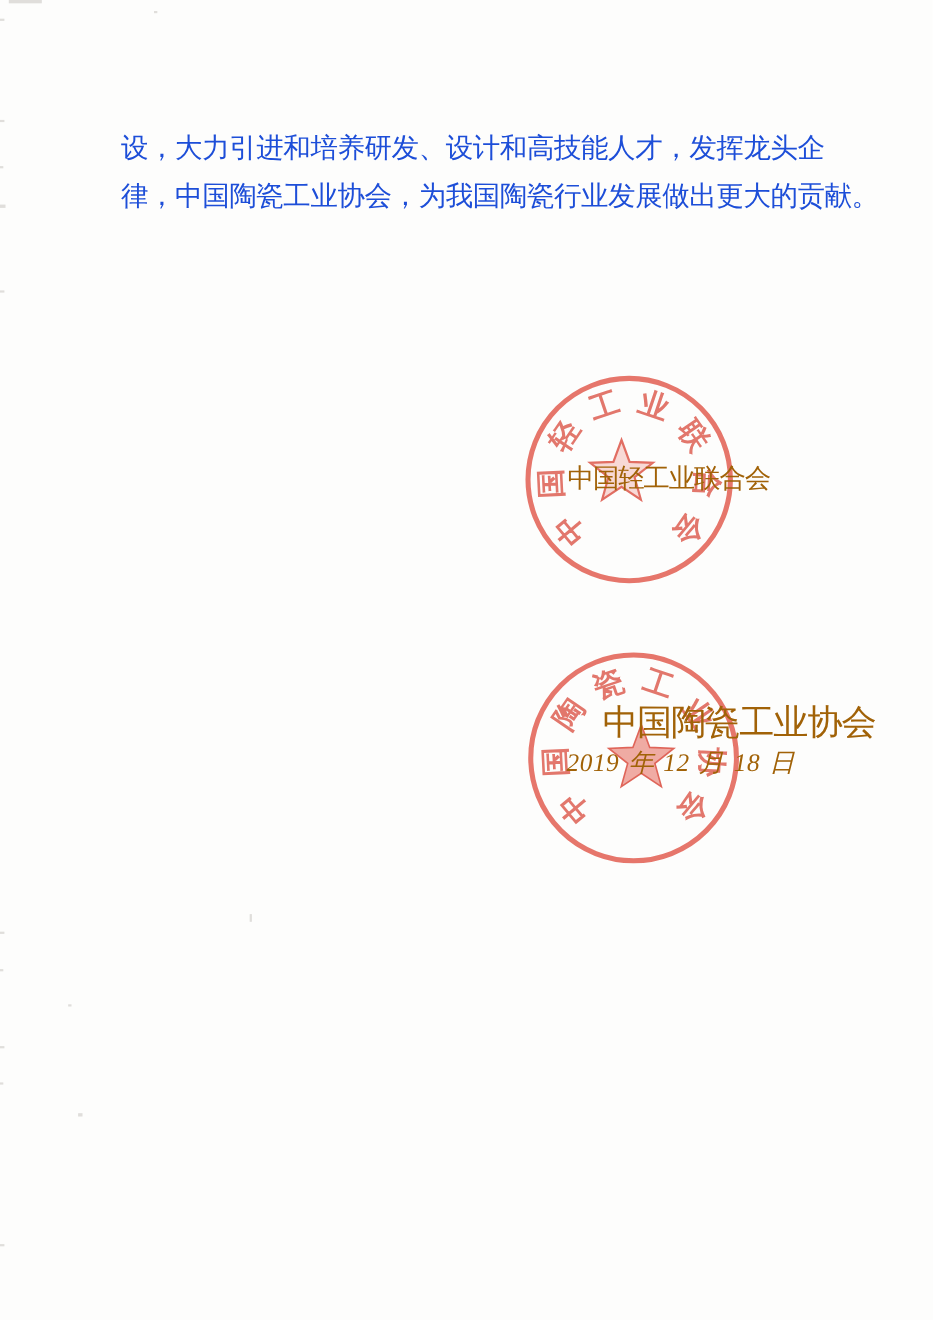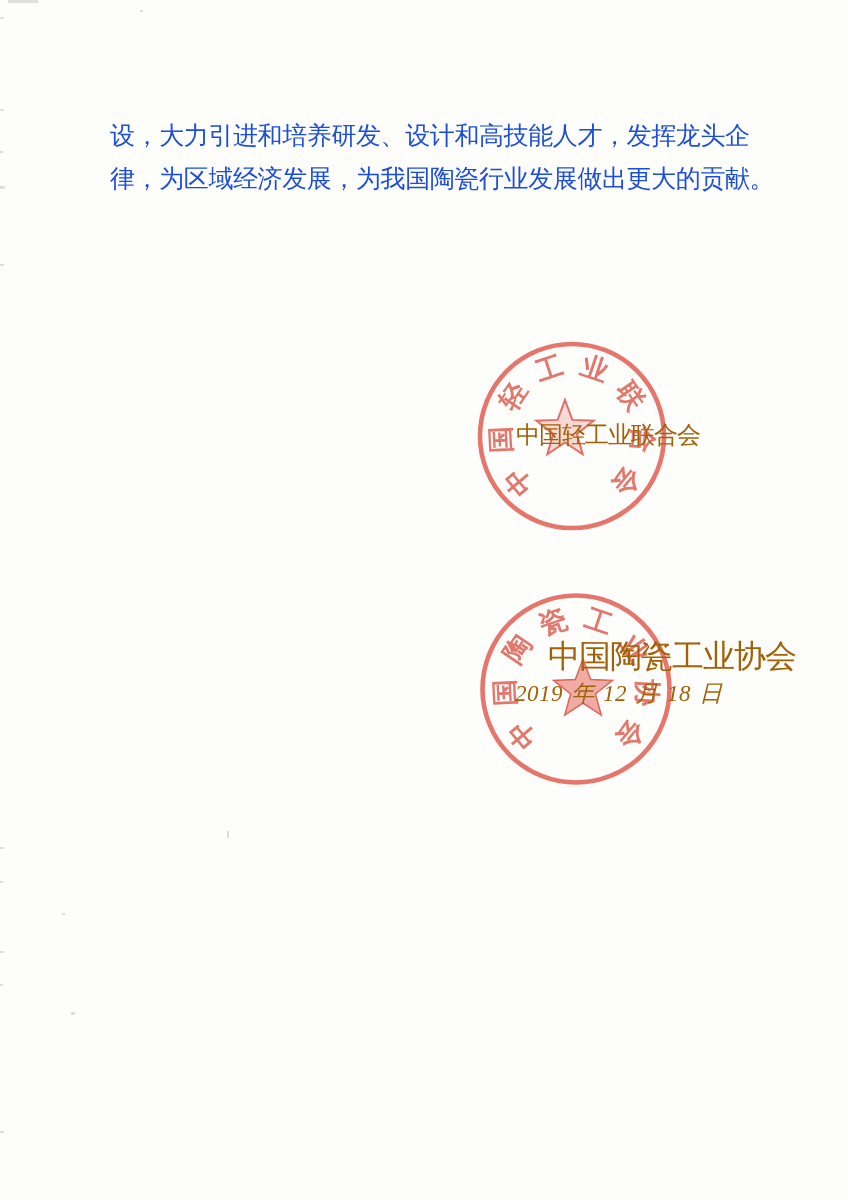--- a/index.html
+++ b/index.html
@@ -102,21 +102,21 @@
     opacity: 0.4;
   }
 </style>
 </head>
 <body>
 
 <div class="page">
 
   <div class="paragraph">
     <div>设，大力引进和培养研发、设计和高技能人才，发挥龙头企</div>
-    <div>律，为区域经济发展，为我国陶瓷行业发展做出更大的贡献。</div>
+    <div>律，中国陶瓷工业协会，为我国陶瓷行业发展做出更大的贡献。</div>
   </div>
 
   <svg class="stamp stamp-1" viewBox="0 0 210 210">
     <circle class="seal-ring" cx="102" cy="102" r="92"></circle>
     <polygon class="seal-star-outline" points="95,66 102.35,85.89 123.53,86.73 106.89,99.86 112.63,120.27 95,108.5 77.37,120.27 83.11,99.86 66.47,86.73 87.65,85.89"></polygon>
     <text class="seal-char" x="47.6" y="147.6" transform="rotate(-130 47.6 147.6)">中</text>
     <text class="seal-char" x="31.1" y="105.5" transform="rotate(-92.9 31.1 105.5)">国</text>
     <text class="seal-char" x="43.3" y="62" transform="rotate(-55.7 43.3 62)">轻</text>
     <text class="seal-char" x="79.4" y="34.7" transform="rotate(-18.6 79.4 34.7)">工</text>
     <text class="seal-char" x="124.6" y="34.7" transform="rotate(18.6 124.6 34.7)">业</text>

